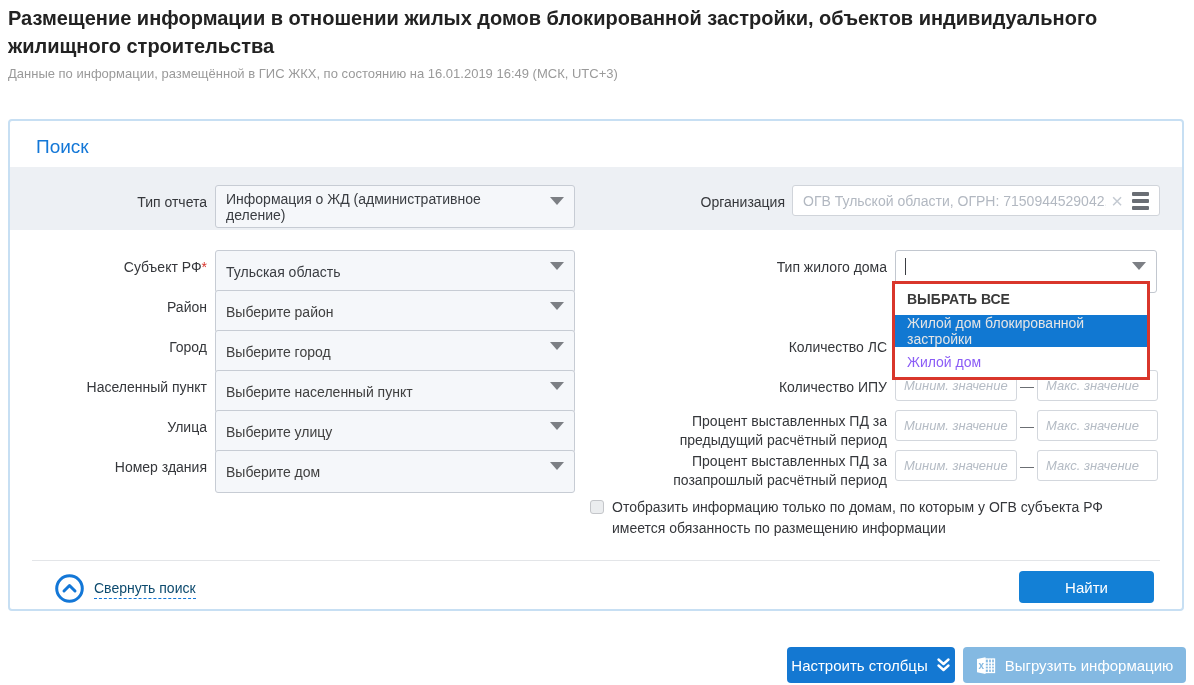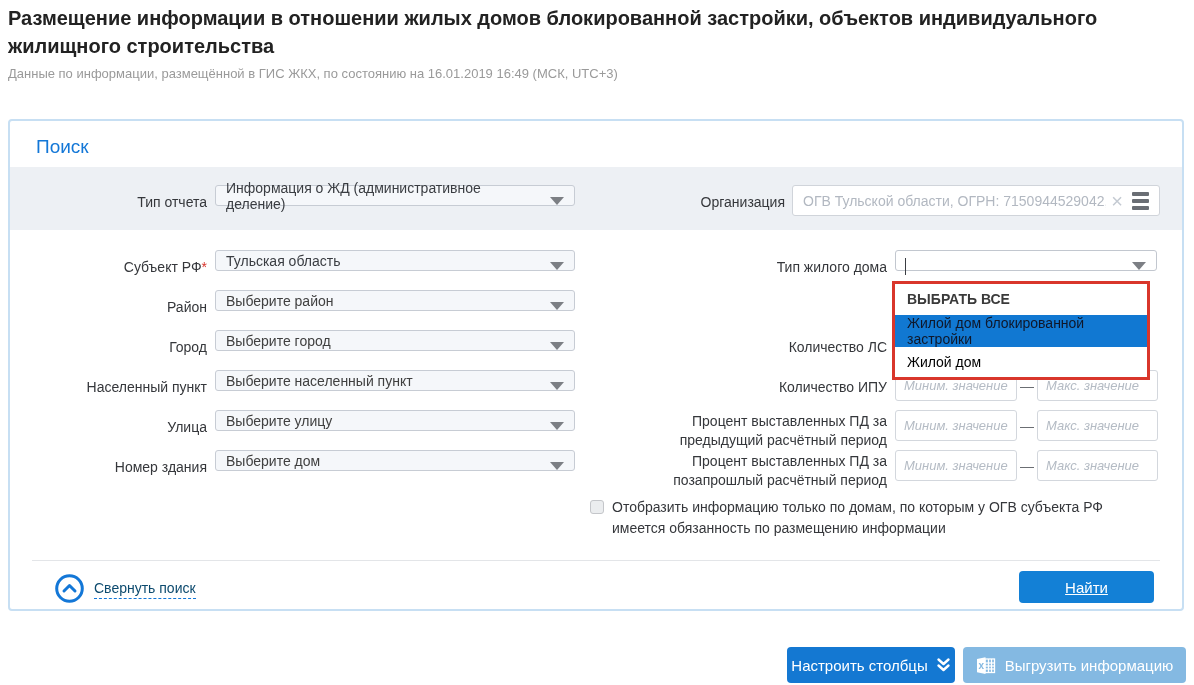--- a/index.html
+++ b/index.html
@@ -14,21 +14,21 @@
 
   
   .panel { left:8px; top:119px; width:1176px; height:492px; background:#fff;
            border:2px solid #c7dff3; border-radius:4px; }
   .panel-title { left:26px; top:15px; font-size:19px; color:#1377d7; }
   .band { left:0; top:46px; width:100%; height:63px; background:#edf0f4; }
 
   .lbl { font-size:14px; color:#35373b; text-align:right; line-height:1.35; }
   .req { color:#d9342c; font-size:14px; vertical-align:top; }
 
-  .select { border:1px solid #c7ccd4; border-radius:3px; background:#f5f7fa; height:21px;
+  .select { border:1px solid #c7ccd4; border-radius:3px; background:#f5f7fa; height:43px;
             display:flex; align-items:center; padding:0 30px 0 10px; font-size:14px; color:#3a3d42; }
   .select.open { background:#fff; border-color:#c2c7cf; }
   .caret { position:absolute; right:10px; top:11px; width:0; height:0;
            border-left:7px solid transparent; border-right:7px solid transparent;
            border-top:8px solid #7c7f84; }
   .ph { color:#404040; }
   .value { color:#3a3d42; }
   .cursor-bar { position:absolute; left:9px; top:7px; width:1px; height:17px; background:#3a3d42; }
 
   .txt-input { border:1px solid #d3d7dd; border-radius:3px; background:#fff; height:31px;
@@ -40,37 +40,37 @@
                display:flex; align-items:center; padding:0 6px 0 10px; }
   .org-text { flex:1; font-size:14px; color:#b2b8c1; white-space:nowrap; overflow:hidden; }
   .org-clear { font-size:20px; color:#c4cad2; line-height:1; padding:0 5px; cursor:pointer; }
   .org-burger { display:flex; flex-direction:column; gap:3px; padding:2px 4px; cursor:pointer; }
   .org-burger i { display:block; width:17px; height:4px; background:#6a6e74; border-radius:1px; }
 
   
   .dropdown { left:882px; top:160px; width:258px; height:99px; background:#fff;
               border:3px solid #d9362b; z-index:10; display:flex; flex-direction:column; }
   .dd-item { flex:1; display:flex; align-items:center; padding:0 12px; font-size:14px;
-             color:#000000; background:#fff; cursor:pointer; }
+             color:#8b5cf6; background:#fff; cursor:pointer; }
   .dd-item.all { font-weight:700; color:#3a3a3a; }
-  .dd-item.hl { background:#1178d2; color:#0f172a; }
+  .dd-item.hl { background:#1178d2; color:#e5e5e5; }
 
   
   .checkbox { width:14px; height:14px; background:#ebedef; border:1px solid #c4c6ca; border-radius:3px; }
   .chk-lbl { font-size:14px; color:#35373b; line-height:1.5; text-align:left; }
 
   .divider { height:1px; background:#e3e5e8; }
 
   .collapse-link { font-size:14px; color:#0c4a6e; border-bottom:1px dashed #1377d7;
                    padding-bottom:2px; cursor:pointer; }
 
   .btn { display:flex; align-items:center; justify-content:center; gap:8px;
          border:none; border-radius:4px; color:#fff; font-size:15px;
          font-family:inherit; cursor:pointer; }
-  .btn-find { background:#1380d6;text-decoration:underline; }
+  .btn-find { background:#1380d6; }
   .btn-cols { background:#1478d2; }
   .btn-export { background:#84b9e2; }
 </style>
 </head>
 <body>
 
 <div id="stage">
 
   <h1 class="abs page-title">Размещение информации в отношении жилых домов блокированной застройки, объектов индивидуального жилищного строительства</h1>
   <div class="abs page-subtitle">Данные по информации, размещённой в ГИС ЖКХ, по состоянию на 16.01.2019 16:49 (МСК, UTC+3)</div>

